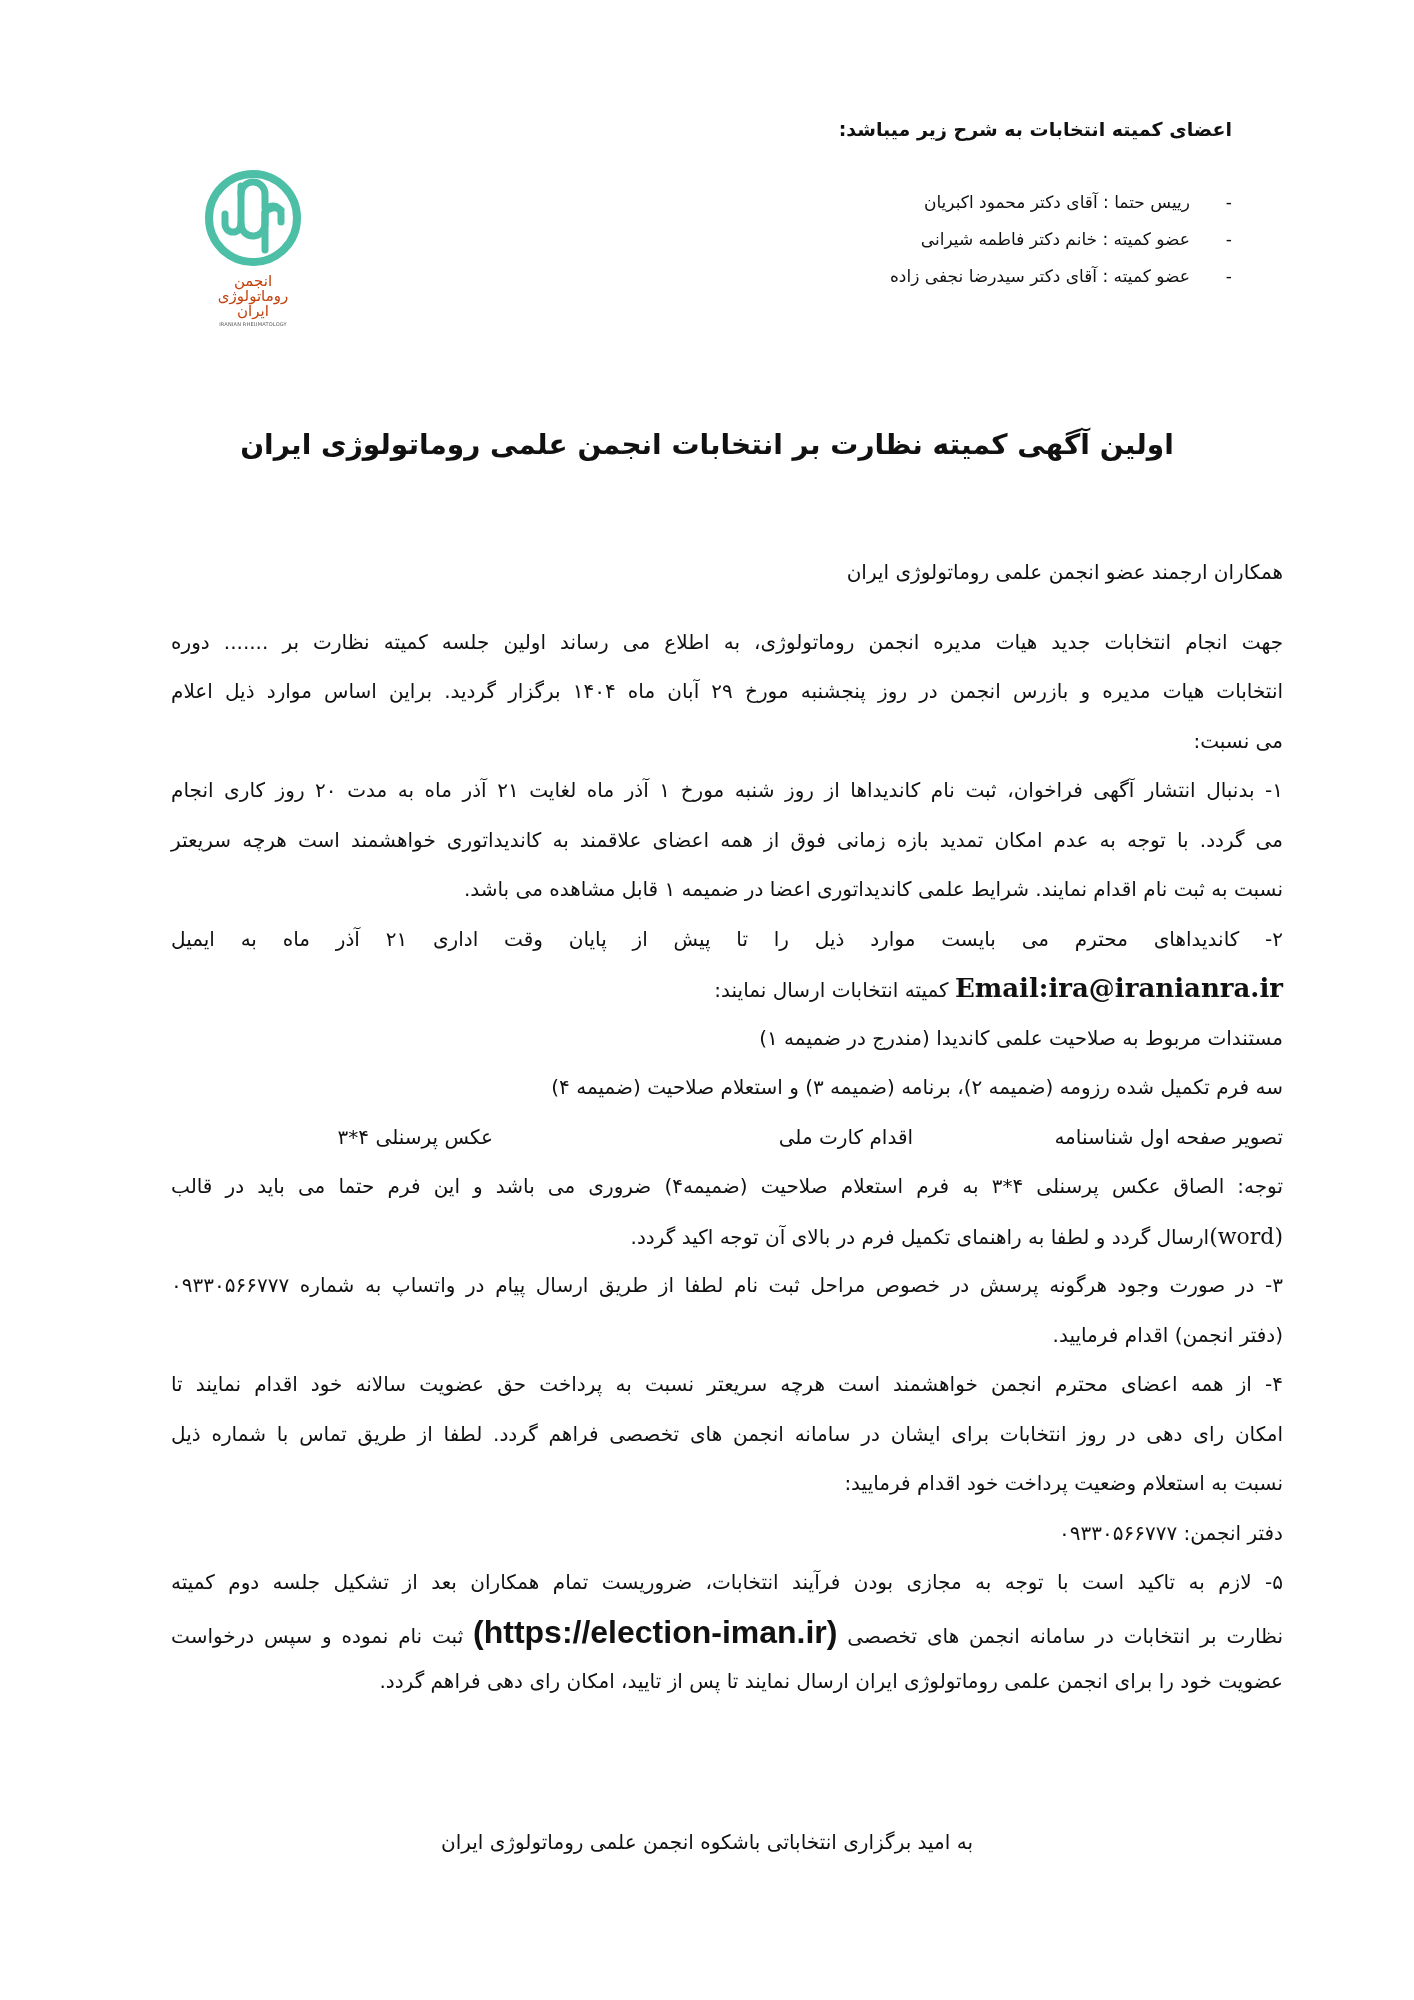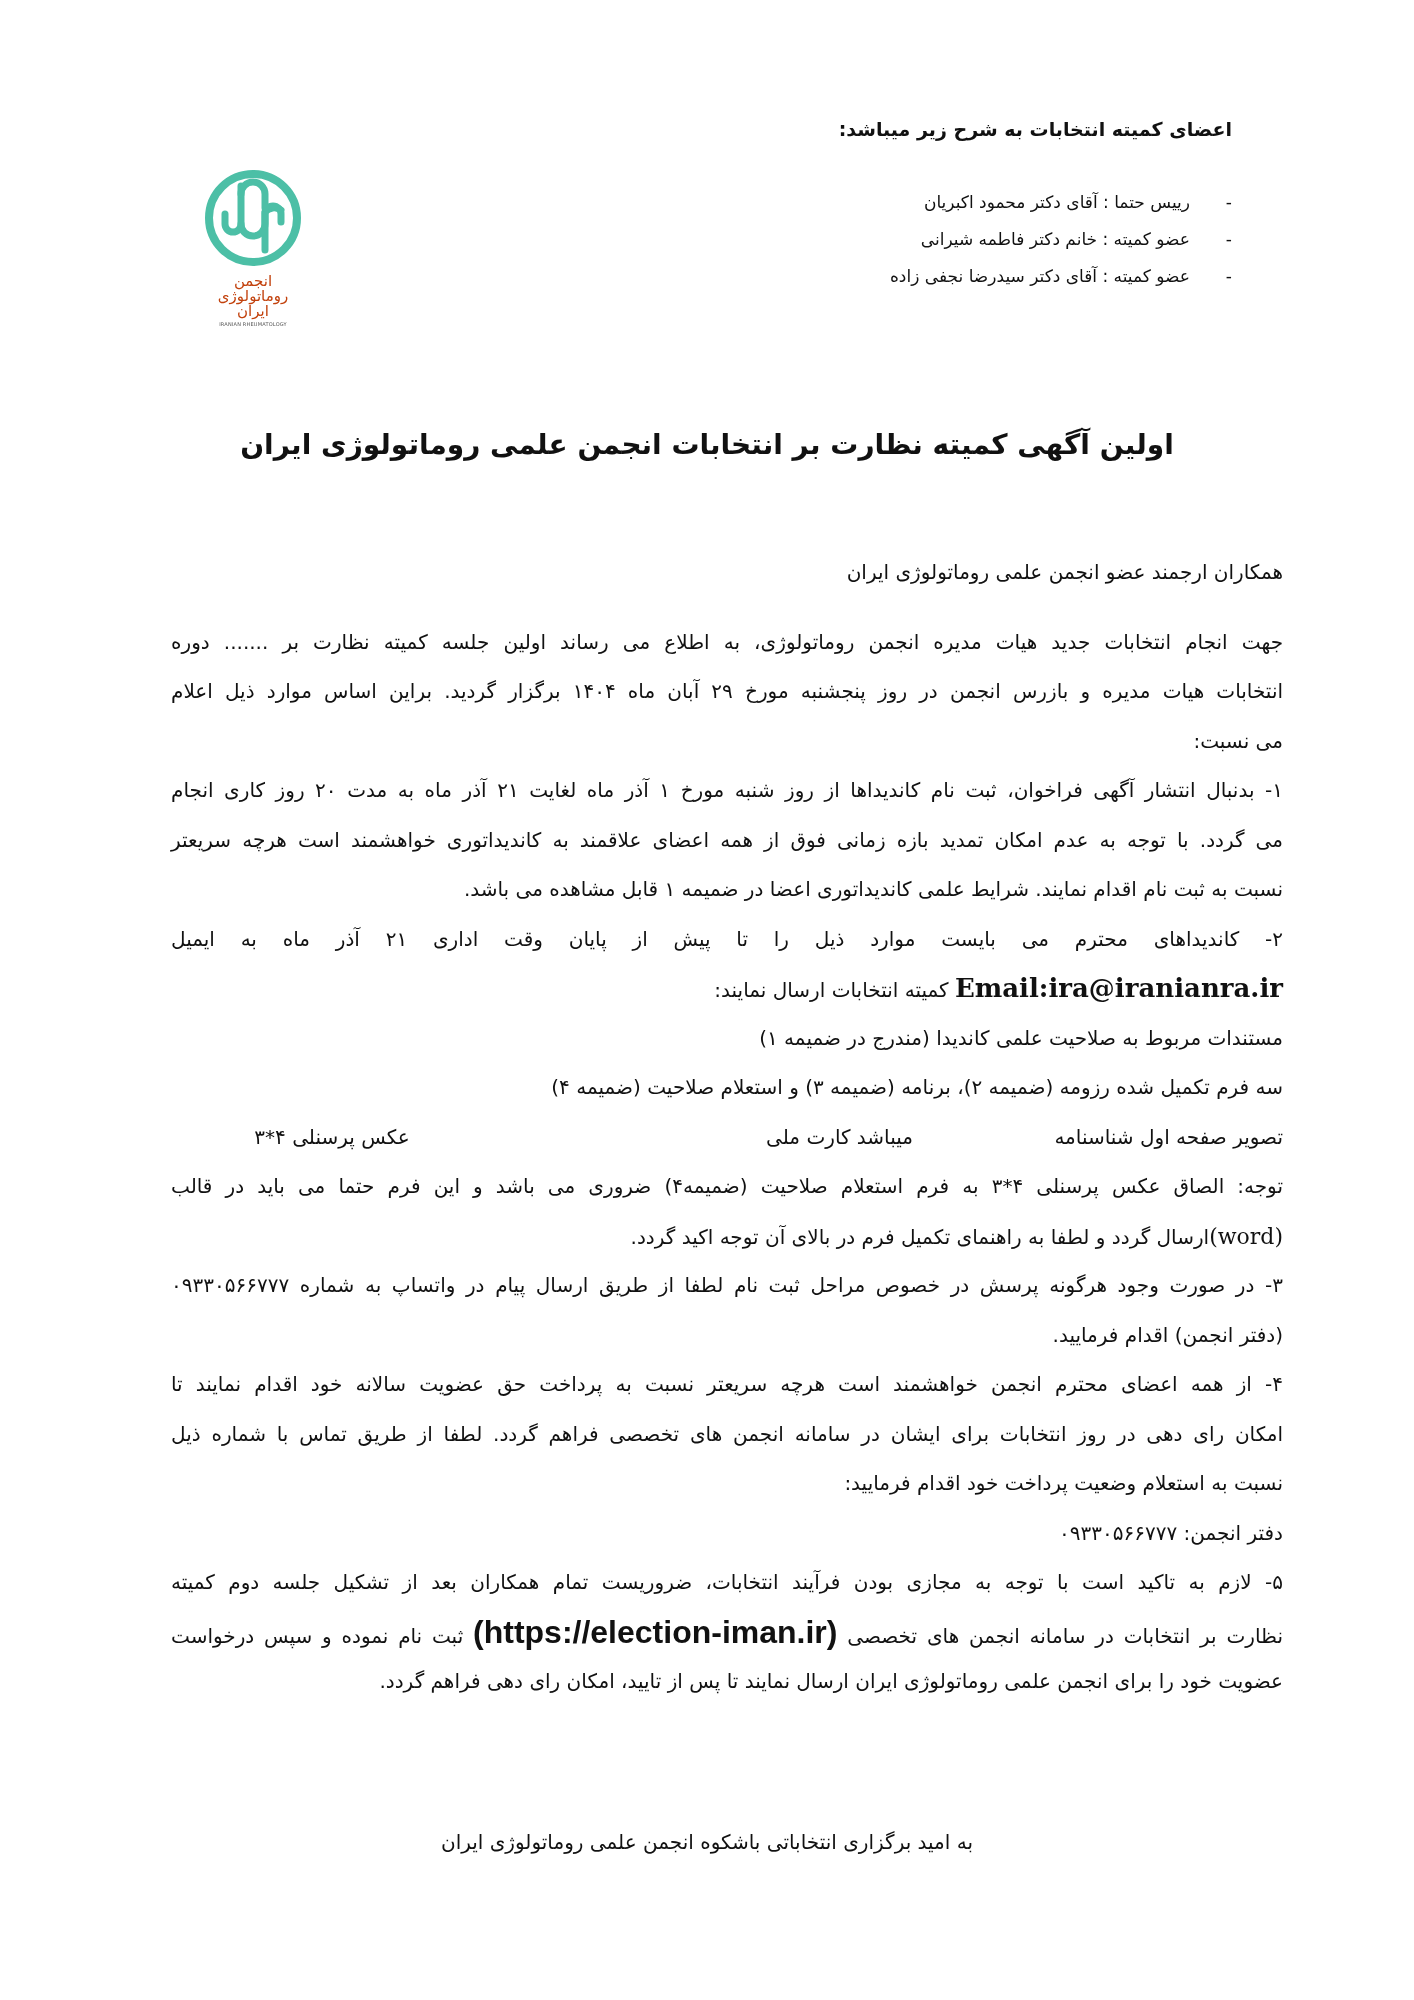--- a/index.html
+++ b/index.html
@@ -26,21 +26,21 @@
     font-family: "DejaVu Sans", sans-serif;
   }
   .line { white-space: nowrap; height: 49.5px; }
   .just { text-align-last: justify; text-align: justify; white-space: normal; }
   .email { font-family: "DejaVu Serif", serif; font-weight: bold; font-size: 26px; direction: ltr; unicode-bidi: embed; }
   .url { font-family: "Liberation Sans", sans-serif; font-weight: bold; font-size: 32px; direction: ltr; unicode-bidi: embed; }
   .word { font-family: "DejaVu Serif", serif; direction: ltr; unicode-bidi: embed; font-size: 22px; }
   .three-col { display: flex; justify-content: space-between; width: 1112px; }
   .three-col span:nth-child(1) { width: 370px; }
   .three-col span:nth-child(2) { width: 420px; text-align: right; }
-  .three-col span:nth-child(3) { width: 322px; text-align: center; }
+  .three-col span:nth-child(3) { width: 322px; text-align: right; }
   .closing { left: 0; width: 1414px; top: 1830px; text-align: center; font-size: 20px; direction: rtl; }
 </style>
 </head>
 <body>
 
 <div class="abs members-title">اعضای کمیته انتخابات به شرح زیر میباشد:</div>
 <ul class="abs members-list">
   <li><span class="dash">-</span><span>رییس حتما : آقای دکتر محمود اکبریان</span></li>
   <li><span class="dash">-</span><span>عضو کمیته : خانم دکتر فاطمه شیرانی</span></li>
   <li><span class="dash">-</span><span>عضو کمیته : آقای دکتر سیدرضا نجفی زاده</span></li>
@@ -83,21 +83,21 @@
   <div>
     <div class="line just">۲- کاندیداهای محترم می بایست موارد ذیل را تا پیش از پایان وقت اداری ۲۱ آذر ماه به ایمیل</div>
     <div class="line">
       <span class="email">Email:ira@iranianra.ir</span>
       <span>کمیته انتخابات ارسال نمایند:</span>
     </div>
     <div class="line">مستندات مربوط به صلاحیت علمی کاندیدا (مندرج در ضمیمه ۱)</div>
     <div class="line">سه فرم تکمیل شده رزومه (ضمیمه ۲)، برنامه (ضمیمه ۳) و استعلام صلاحیت (ضمیمه ۴)</div>
     <div class="line three-col">
       <span>تصویر صفحه اول شناسنامه</span>
-      <span>میباشد کارت ملی</span>
+      <span>اقدام کارت ملی</span>
       <span>عکس پرسنلی ۴*۳</span>
     </div>
     <div class="line just">توجه: الصاق عکس پرسنلی ۴*۳ به فرم استعلام صلاحیت (ضمیمه۴) ضروری می باشد و این فرم حتما می باید در قالب</div>
     <div class="line">
       <span class="word">(word)</span><span>ارسال گردد و لطفا به راهنمای تکمیل فرم در بالای آن توجه اکید گردد.</span>
     </div>
   </div>
 
   <div>
     <div class="line just">۳- در صورت وجود هرگونه پرسش در خصوص مراحل ثبت نام لطفا از طریق ارسال پیام در واتساپ به شماره ۰۹۳۳۰۵۶۶۷۷۷</div>

